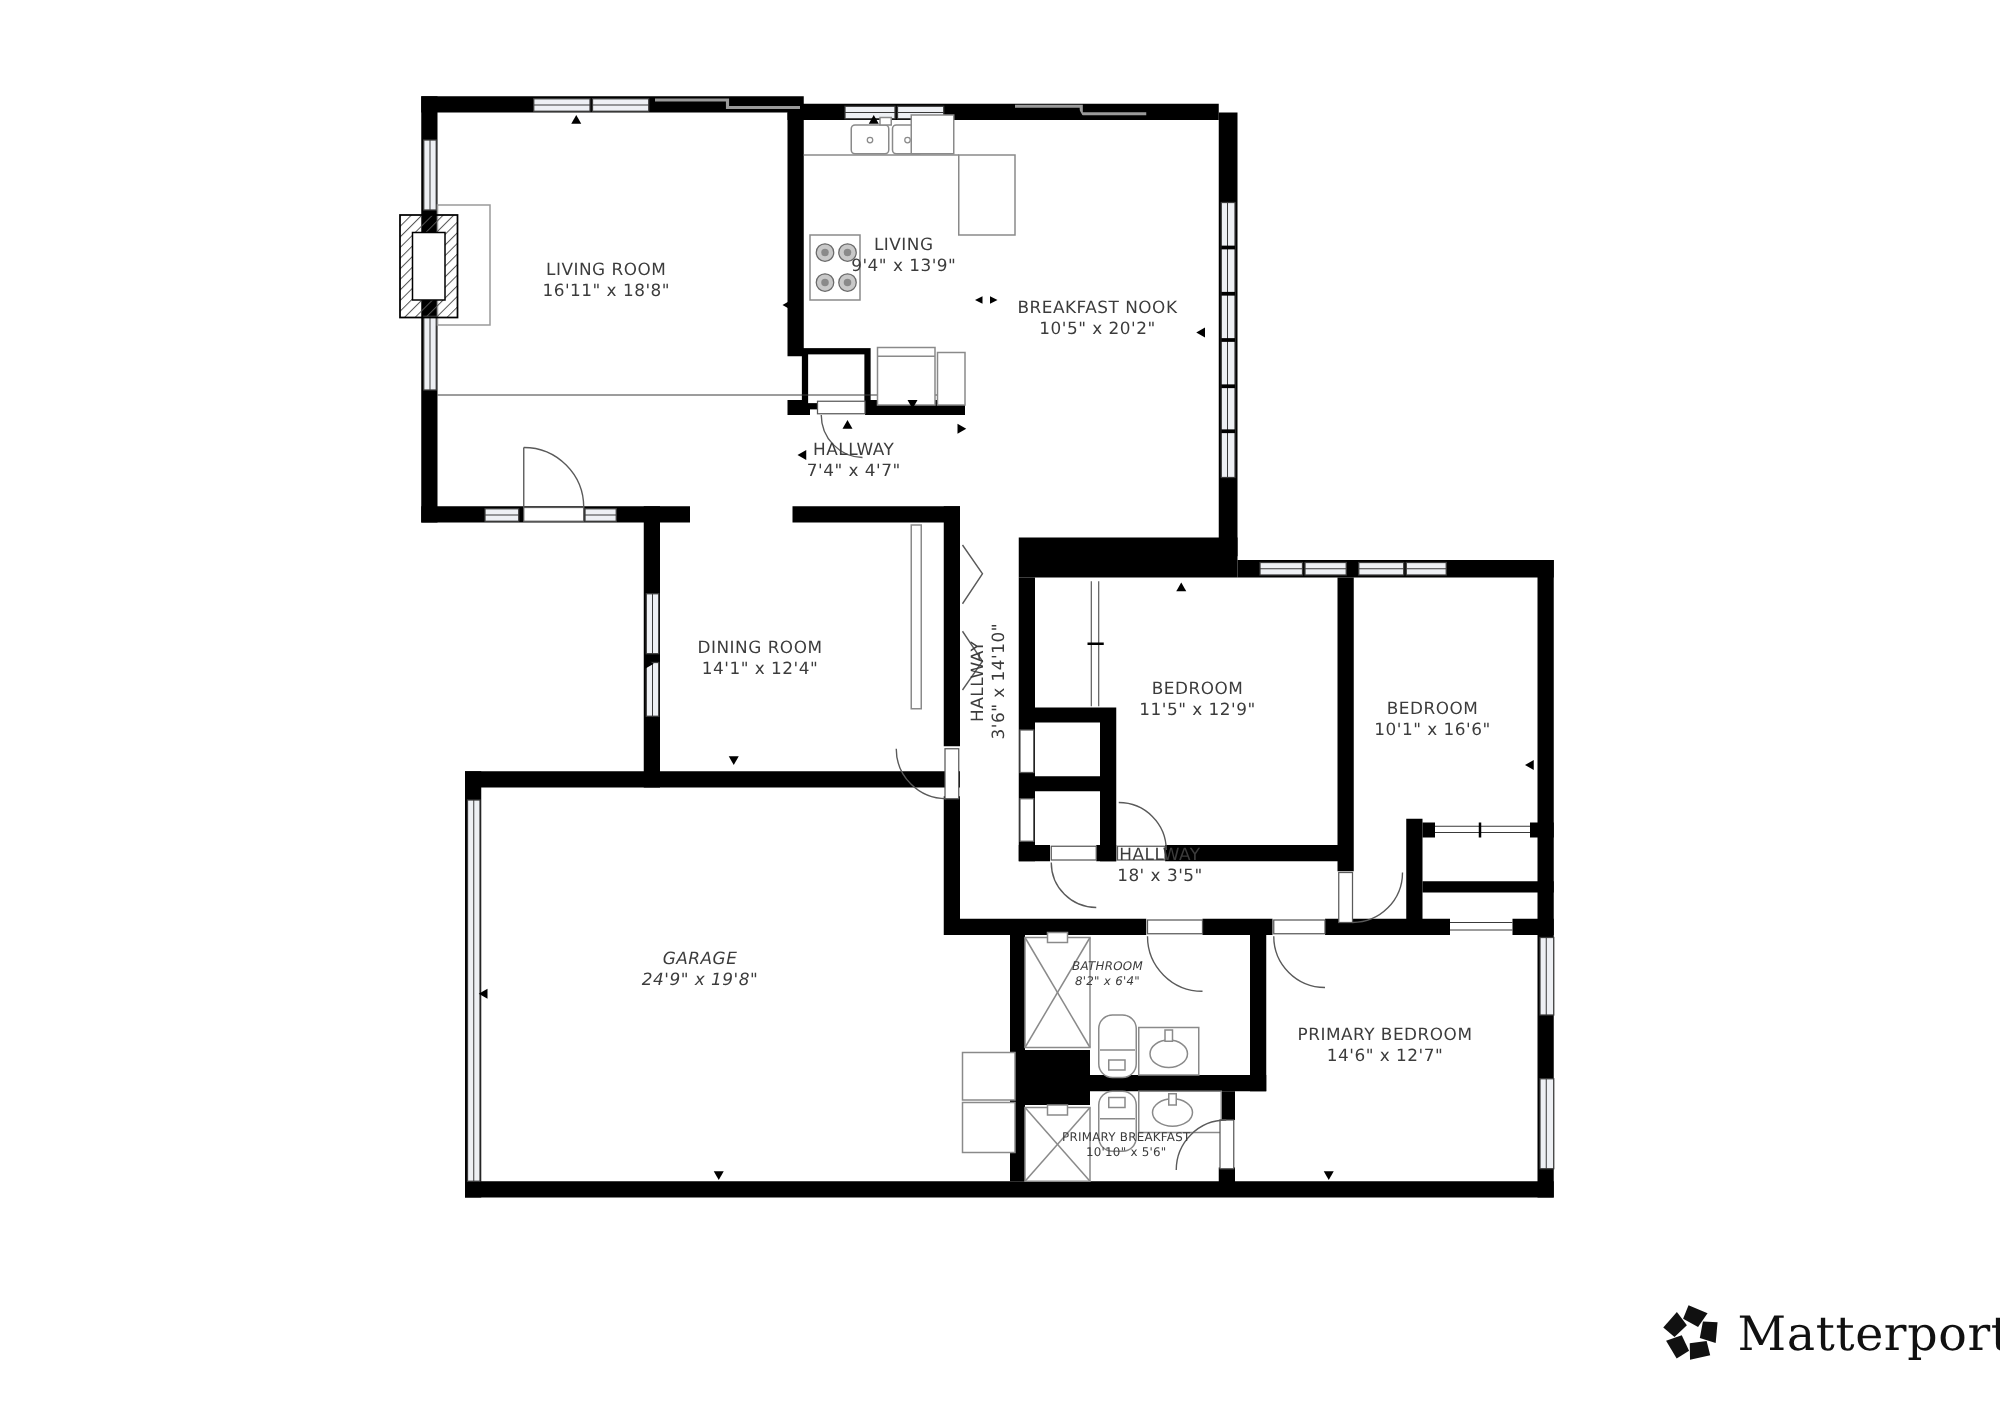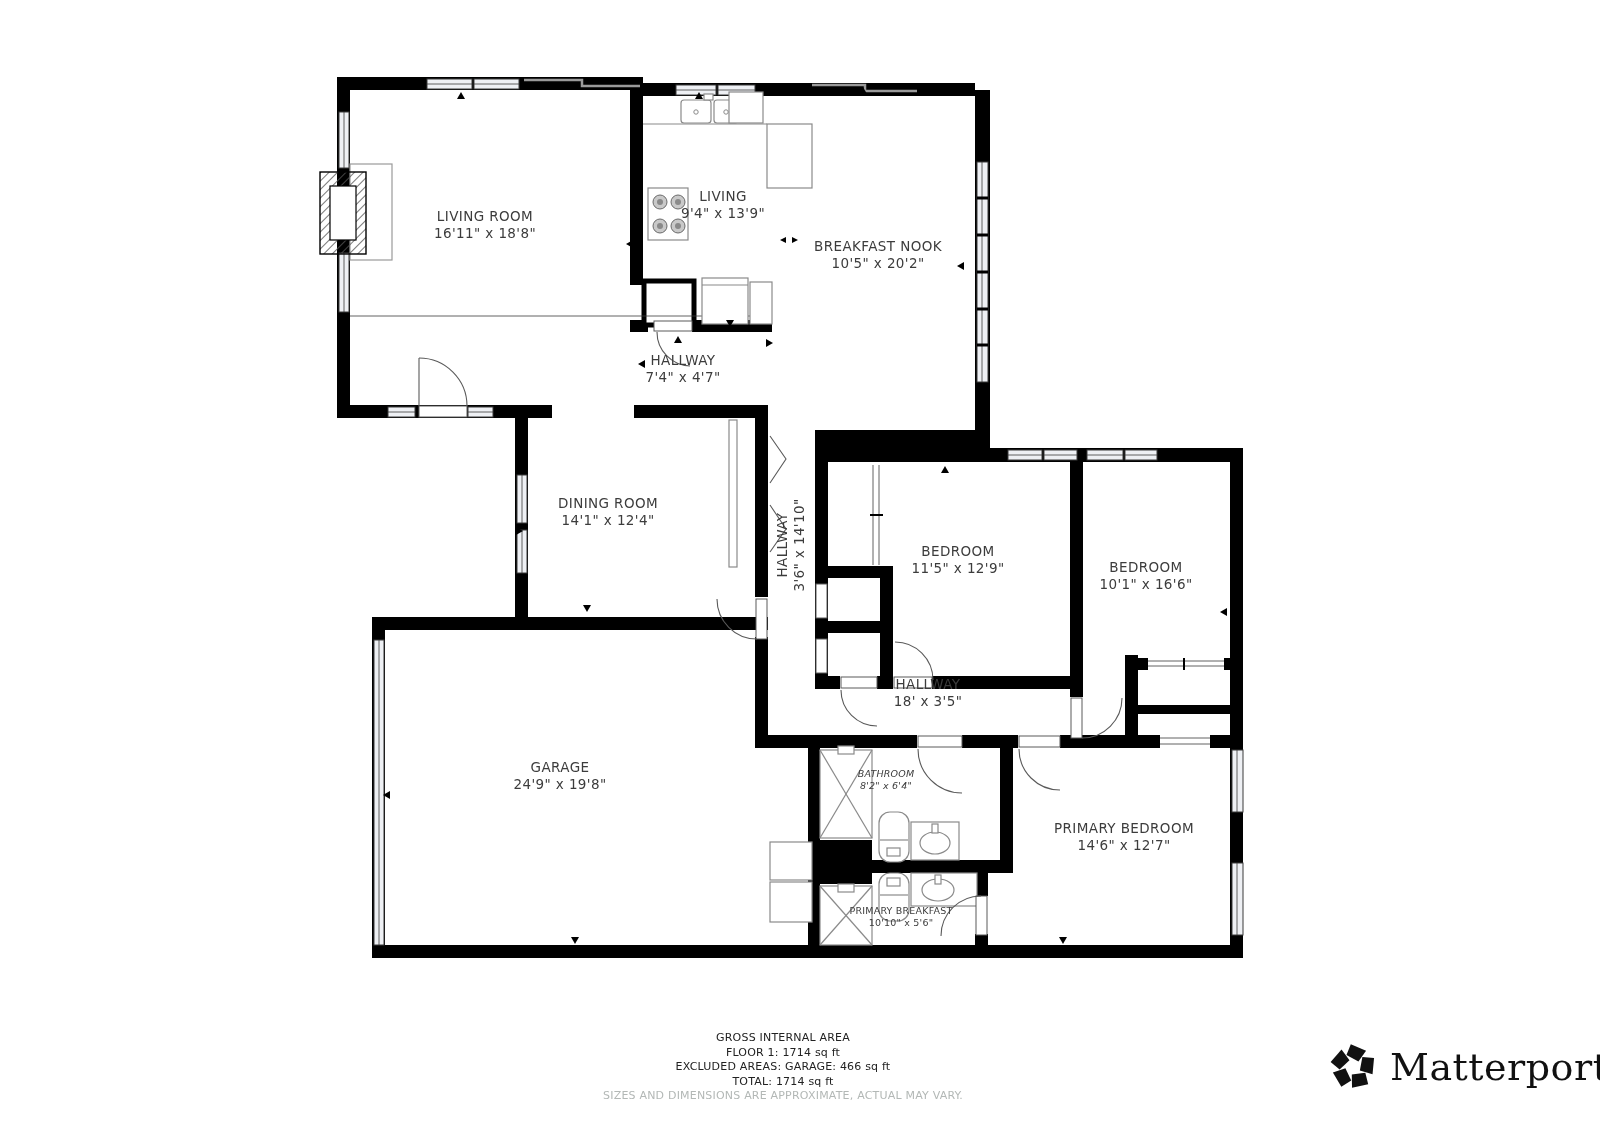--- a/index.html
+++ b/index.html
@@ -317,64 +317,57 @@
   <span class="rdims">9'4" x 13'9"</span>
 </div>
 <div class="plan-label" style="left:878px;top:238px;text-align:center;">
   <span class="rname">BREAKFAST NOOK</span>
   <span class="rdims">10'5" x 20'2"</span>
 </div>
 <div class="plan-label" style="left:683px;top:352px;">
   <span class="rname">HALLWAY</span>
   <span class="rdims">7'4" x 4'7"</span>
 </div>
-<div class="plan-label" style="left:608px;top:495px;">
+<div class="plan-label" style="left:608px;top:510px;">
   <span class="rname">DINING ROOM</span>
   <span class="rdims">14'1" x 12'4"</span>
 </div>
 <div class="plan-label vertical" style="left:791px;top:545px;">
   <span class="rname">HALLWAY</span>
   <span class="rdims">3'6" x 14'10"</span>
 </div>
 <div class="plan-label" style="left:958px;top:543px;">
   <span class="rname">BEDROOM</span>
   <span class="rdims">11'5" x 12'9"</span>
 </div>
 <div class="plan-label" style="left:1146px;top:559px;">
   <span class="rname">BEDROOM</span>
   <span class="rdims">10'1" x 16'6"</span>
 </div>
 <div class="plan-label" style="left:928px;top:676px;">
   <span class="rname">HALLWAY</span>
   <span class="rdims">18' x 3'5"</span>
 </div>
-<div class="plan-label" style="left:560px;top:759px;">
+<div class="plan-label" style="left:560px;top:759px;font-style:italic;">
   <span class="rname">GARAGE</span>
   <span class="rdims">24'9" x 19'8"</span>
 </div>
 <div class="plan-label small" style="left:886px;top:768px;font-style:italic;">
   <span class="rname">BATHROOM</span>
   <span class="rdims">8'2" x 6'4"</span>
 </div>
-<div class="plan-label" style="left:1108px;top:820px;margin-left:16px;">
+<div class="plan-label" style="left:1108px;top:820px;">
   <span class="rname">PRIMARY BEDROOM</span>
   <span class="rdims">14'6" x 12'7"</span>
 </div>
 <div class="plan-label small" style="left:901px;top:905px;">
   <span class="rname">PRIMARY BREAKFAST</span>
   <span class="rdims">10'10" x 5'6"</span>
 </div>
 
-<div id="footer-block">
-  <div>GROSS INTERNAL AREA</div>
-  <div>FLOOR 1: 1714 sq ft</div>
-  <div>EXCLUDED AREAS: GARAGE: 466 sq ft</div>
-  <div>TOTAL: 1714 sq ft</div>
-  <div id="footer-disclaimer">SIZES AND DIMENSIONS ARE APPROXIMATE, ACTUAL MAY VARY.</div>
-</div>
 
 <div id="brand">
   <svg width="50" height="50" viewBox="0 0 46 46">
     <g fill="#111111">
       <path d="M21,2 L35,8 L28,18 L17,12 Z"></path>
       <path d="M21,2 L35,8 L28,18 L17,12 Z" transform="rotate(72 23 23)"></path>
       <path d="M21,2 L35,8 L28,18 L17,12 Z" transform="rotate(144 23 23)"></path>
       <path d="M21,2 L35,8 L28,18 L17,12 Z" transform="rotate(216 23 23)"></path>
       <path d="M21,2 L35,8 L28,18 L17,12 Z" transform="rotate(288 23 23)"></path>
     </g>

